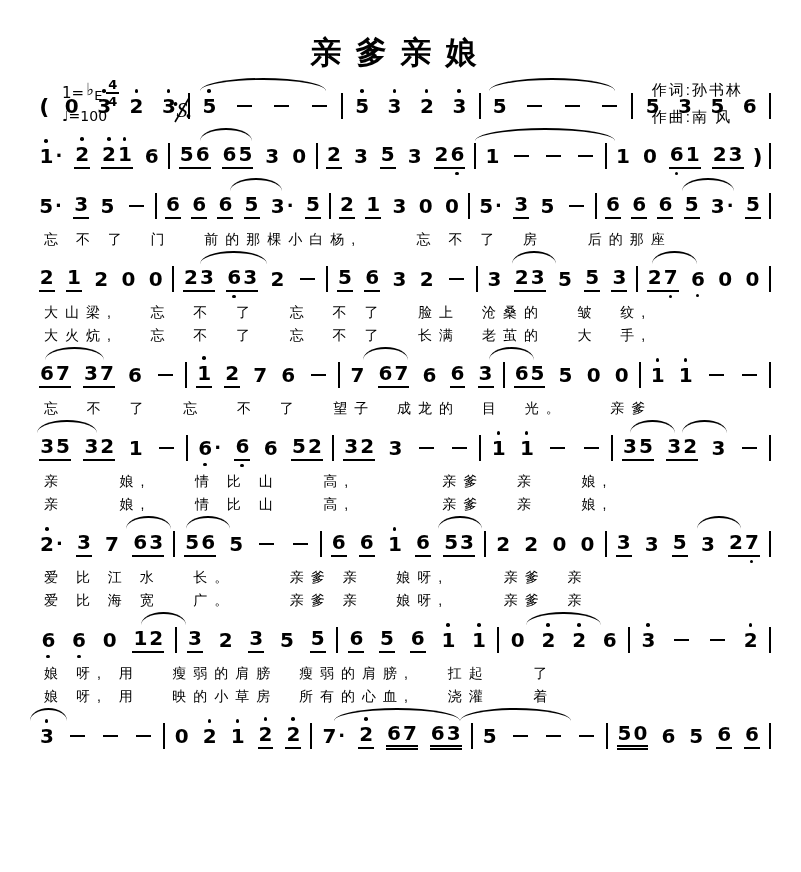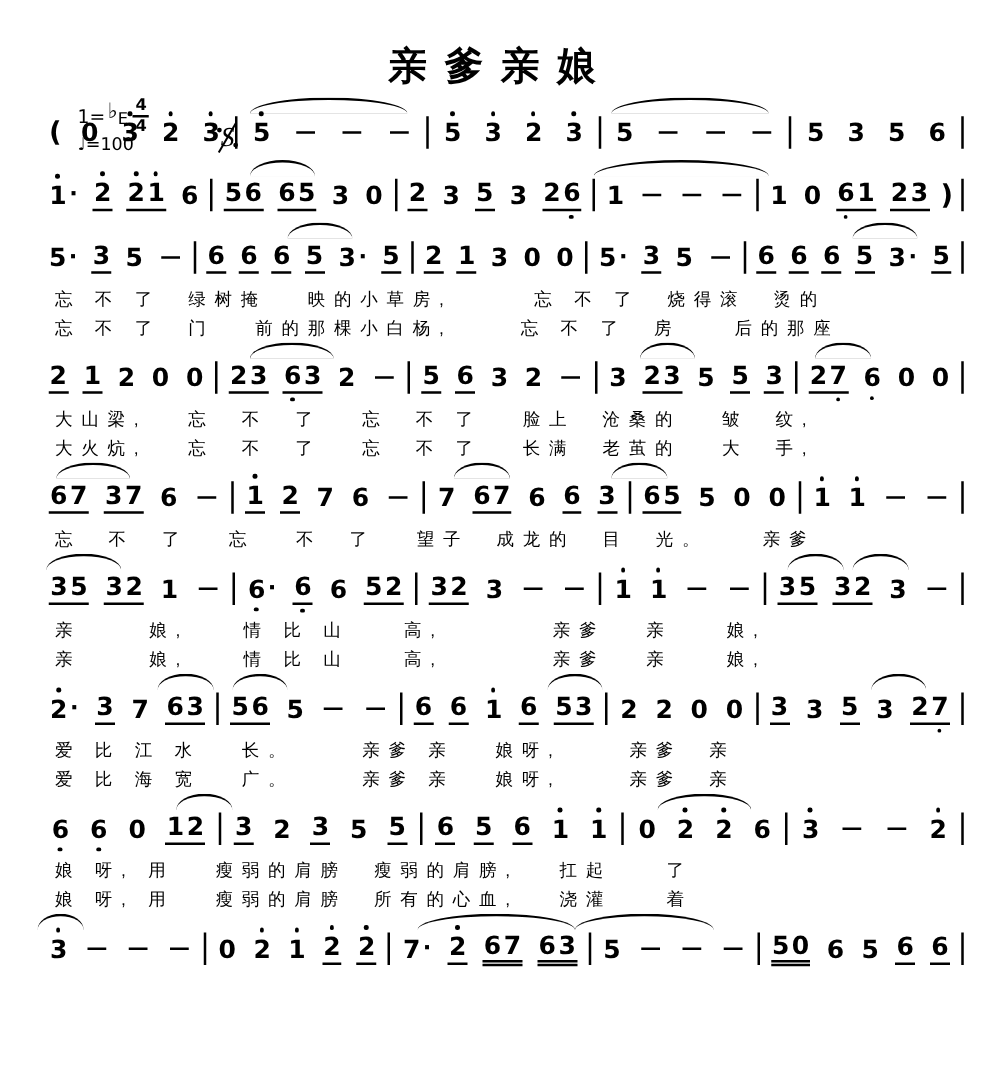--- a/index.html
+++ b/index.html
@@ -34,20 +34,24 @@
   .arc{position:absolute;height:11px;border-top:2px solid #000;border-radius:50% 50% 0 0 / 100% 100% 0 0;top:-6px;}
   .lyric-row{white-space:pre;font-size:14px;letter-spacing:7px;height:23px;line-height:23px;padding-left:14px;}
 </style>
 </head>
 <body>
 
 <div class="sheet">
 
   <div class="title">亲爹亲娘</div>
 
+  <div class="credits">
+    <div>作词:孙书林</div>
+    <div>作曲:南  风</div>
+  </div>
 
   <div class="keysig">
     <span>1=</span>
       <span class="flat">♭</span>
       <span class="keynote">E</span>
     <span class="frac">
         <span>4</span>
         <span class="fbar"></span>
         <span>4</span>
       </span>
@@ -311,21 +315,20 @@
             <div class="note" style="display: inline-flex;">
               <span class="digit">3</span>
               <span class="aug">·</span>
             </div>
             <div class="note u1" style="display: inline-flex;">
               <span class="digit">5</span>
             </div>
           </div>
           <div class="barline"></div>
         </div>
-        <div class="lyric-row">忘 不 了  绿树掩   映的小草房,      忘 不 了  烧得滚  烫的</div>
         <div class="lyric-row">忘 不 了  门   前的那棵小白杨,     忘 不 了  房    后的那座</div>
       </div>
       <div class="system">
         <div class="notes-row">
           <div class="arc" style="left: 23%; width: 9%;"></div>
           <div class="arc" style="left: 65%; width: 6%;"></div>
           <div class="arc" style="left: 84%; width: 6%;"></div>
           <div class="measure" style="flex-grow: 5;">
             <div class="note u1" style="display: inline-flex;">
               <span class="digit">2</span>
@@ -747,21 +750,21 @@
             </div>
             <div class="dash"></div>
             <div class="dash"></div>
             <div class="note" style="display: inline-flex;">
               <span class="digit">2<i class="da"></i></span>
             </div>
           </div>
           <div class="barline"></div>
         </div>
         <div class="lyric-row">娘 呀, 用   瘦弱的肩膀  瘦弱的肩膀,   扛起    了</div>
-        <div class="lyric-row">娘 呀, 用   瘦弱的肩膀  所有的心血,   浇灌    着</div>
+        <div class="lyric-row">娘 呀, 用   映的小草房  所有的心血,   浇灌    着</div>
       </div>
       <div class="system">
         <div class="notes-row">
           <div class="arc" style="left: 0%; width: 5%;"></div>
           <div class="arc" style="left: 41%; width: 17%;"></div>
           <div class="arc" style="left: 58%; width: 15%;"></div>
           <div class="measure" style="flex-grow: 4;">
             <div class="note" style="display: inline-flex;">
               <span class="digit">3<i class="da"></i></span>
             </div>

